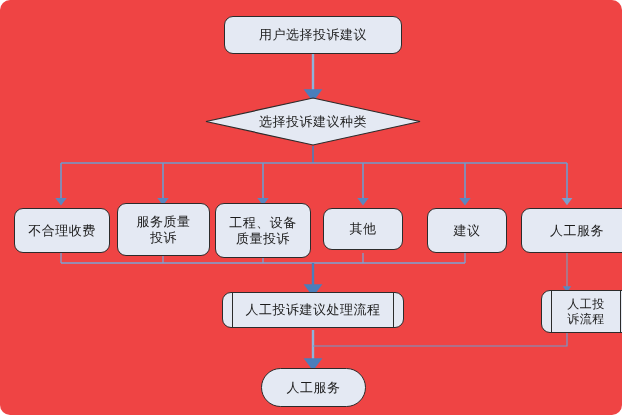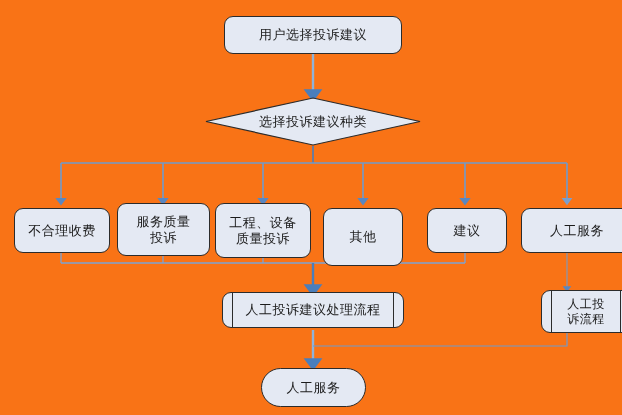--- a/index.html
+++ b/index.html
@@ -8,22 +8,23 @@
     padding: 0;
     background: #ffffff;
   }
   body {
     font-family: "DejaVu Sans", "Liberation Sans", sans-serif;
   }
   #canvas {
     position: relative;
     width: 622px;
     height: 415px;
-    background: #f97316;
+    background: #ef4444;
     overflow: hidden;
+    border-radius: 10px;
   }
   #wires {
     position: absolute;
     left: 0;
     top: 0;
     width: 622px;
     height: 415px;
     pointer-events: none;
   }
   .node {
@@ -161,21 +162,21 @@
     </span>
   </div>
 
   <div class="node rounded" style="left:215px; top:203px; width:96px; height:55px;">
     <span>
       <span class="lbl">工程、设备</span>
       <span class="lbl">质量投诉</span>
     </span>
   </div>
 
-  <div class="node rounded" style="left:323px; top:208px; width:80px; height:58px;">
+  <div class="node rounded" style="left:323px; top:208px; width:80px; height:42px;">
     <span class="lbl">其他</span>
   </div>
 
   <div class="node rounded" style="left:427px; top:208px; width:80px; height:45px;">
     <span class="lbl">建议</span>
   </div>
 
   <div class="node rounded" style="left:521px; top:208px; width:112px; height:45px;">
     <span class="lbl">人工服务</span>
   </div>

